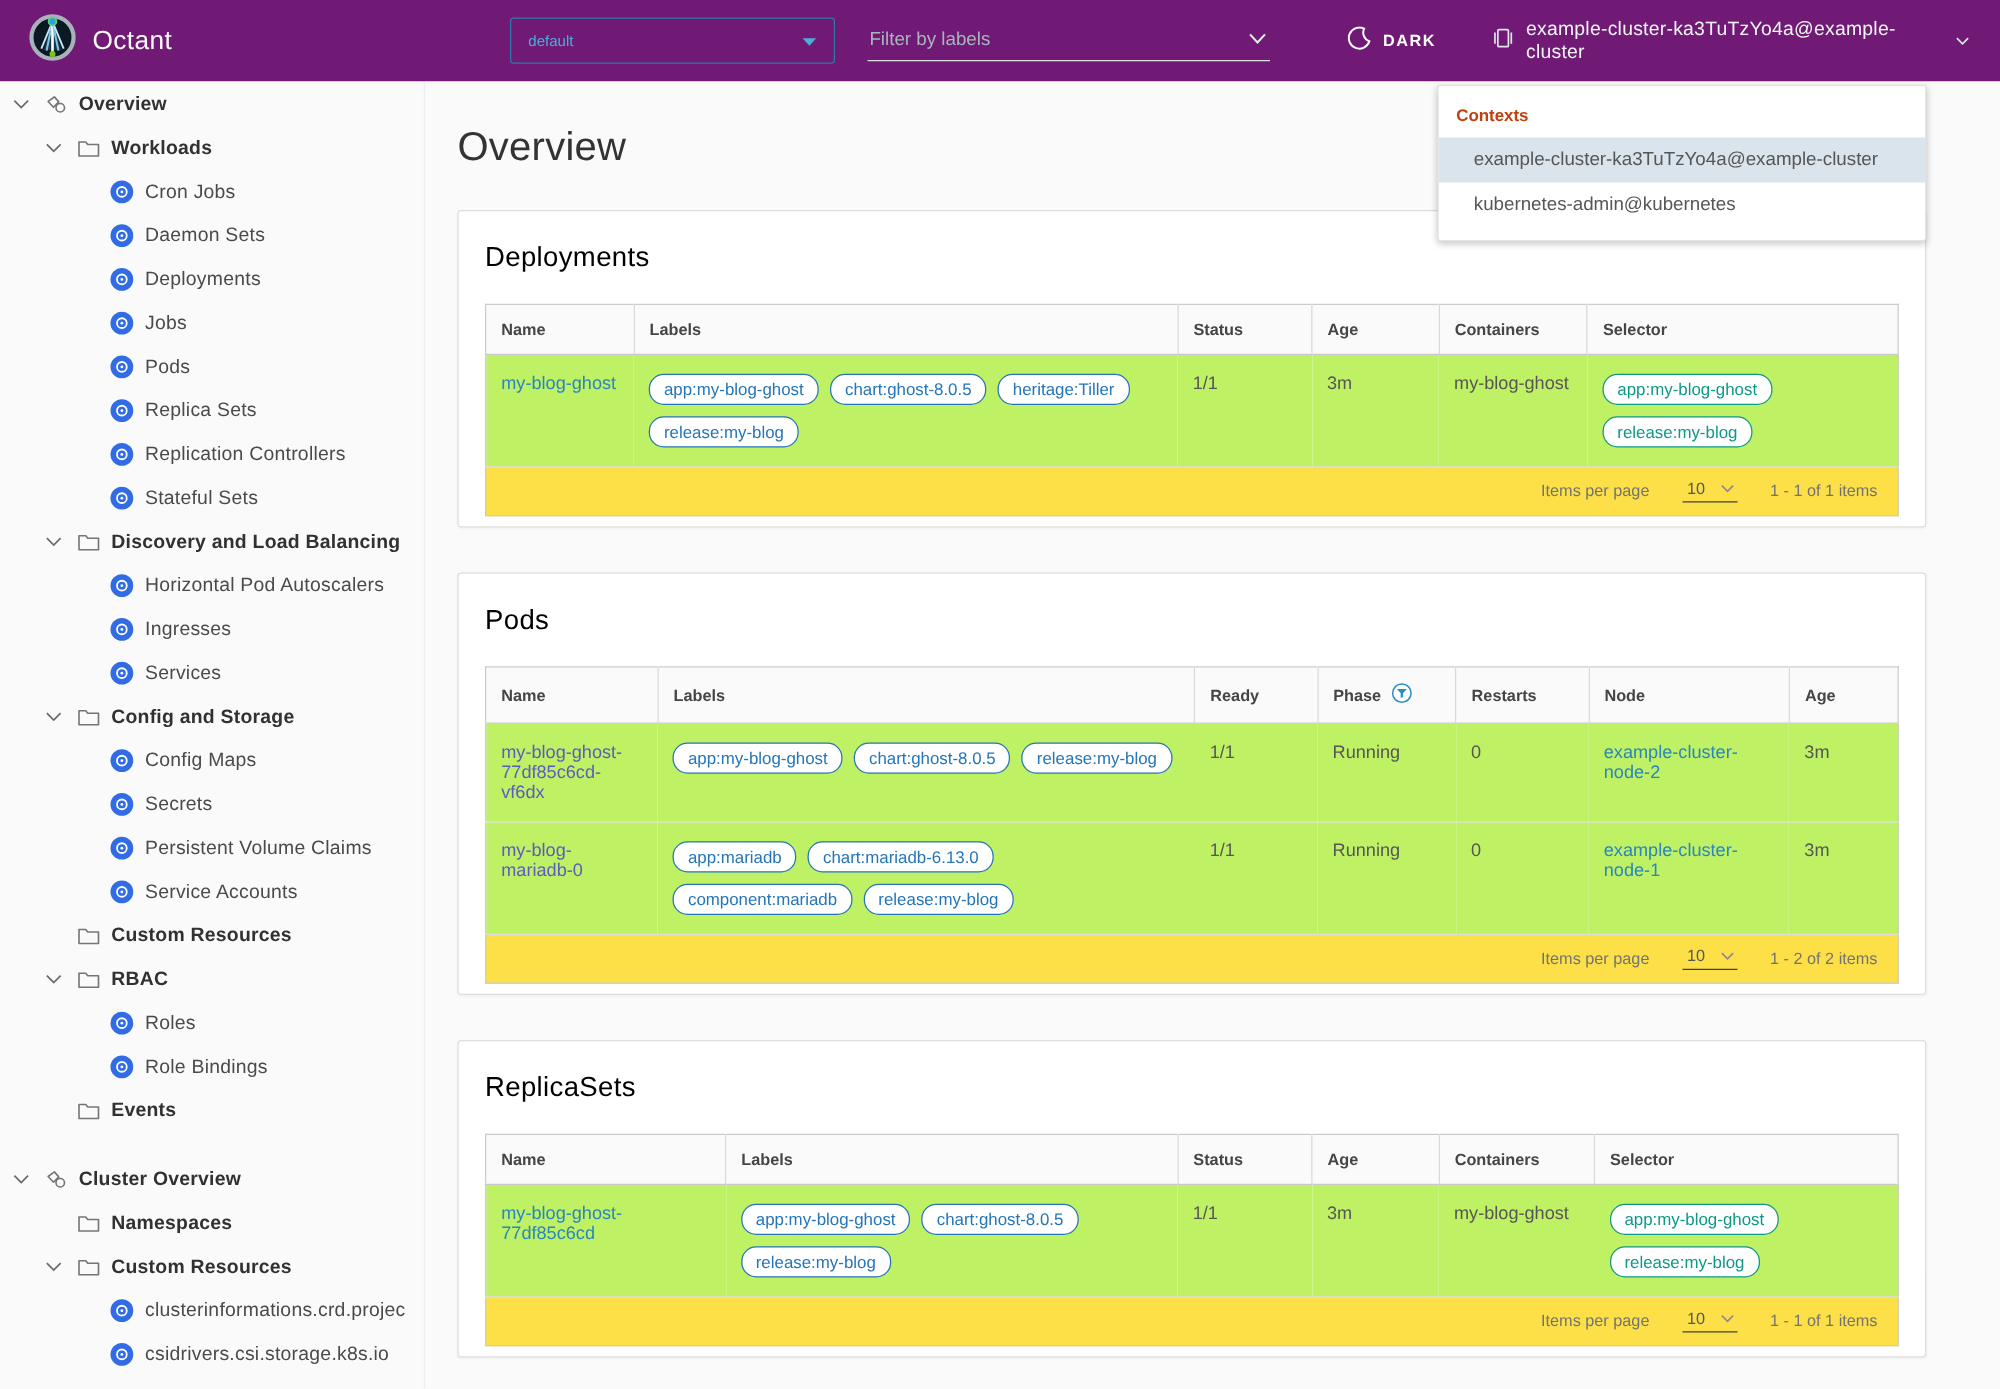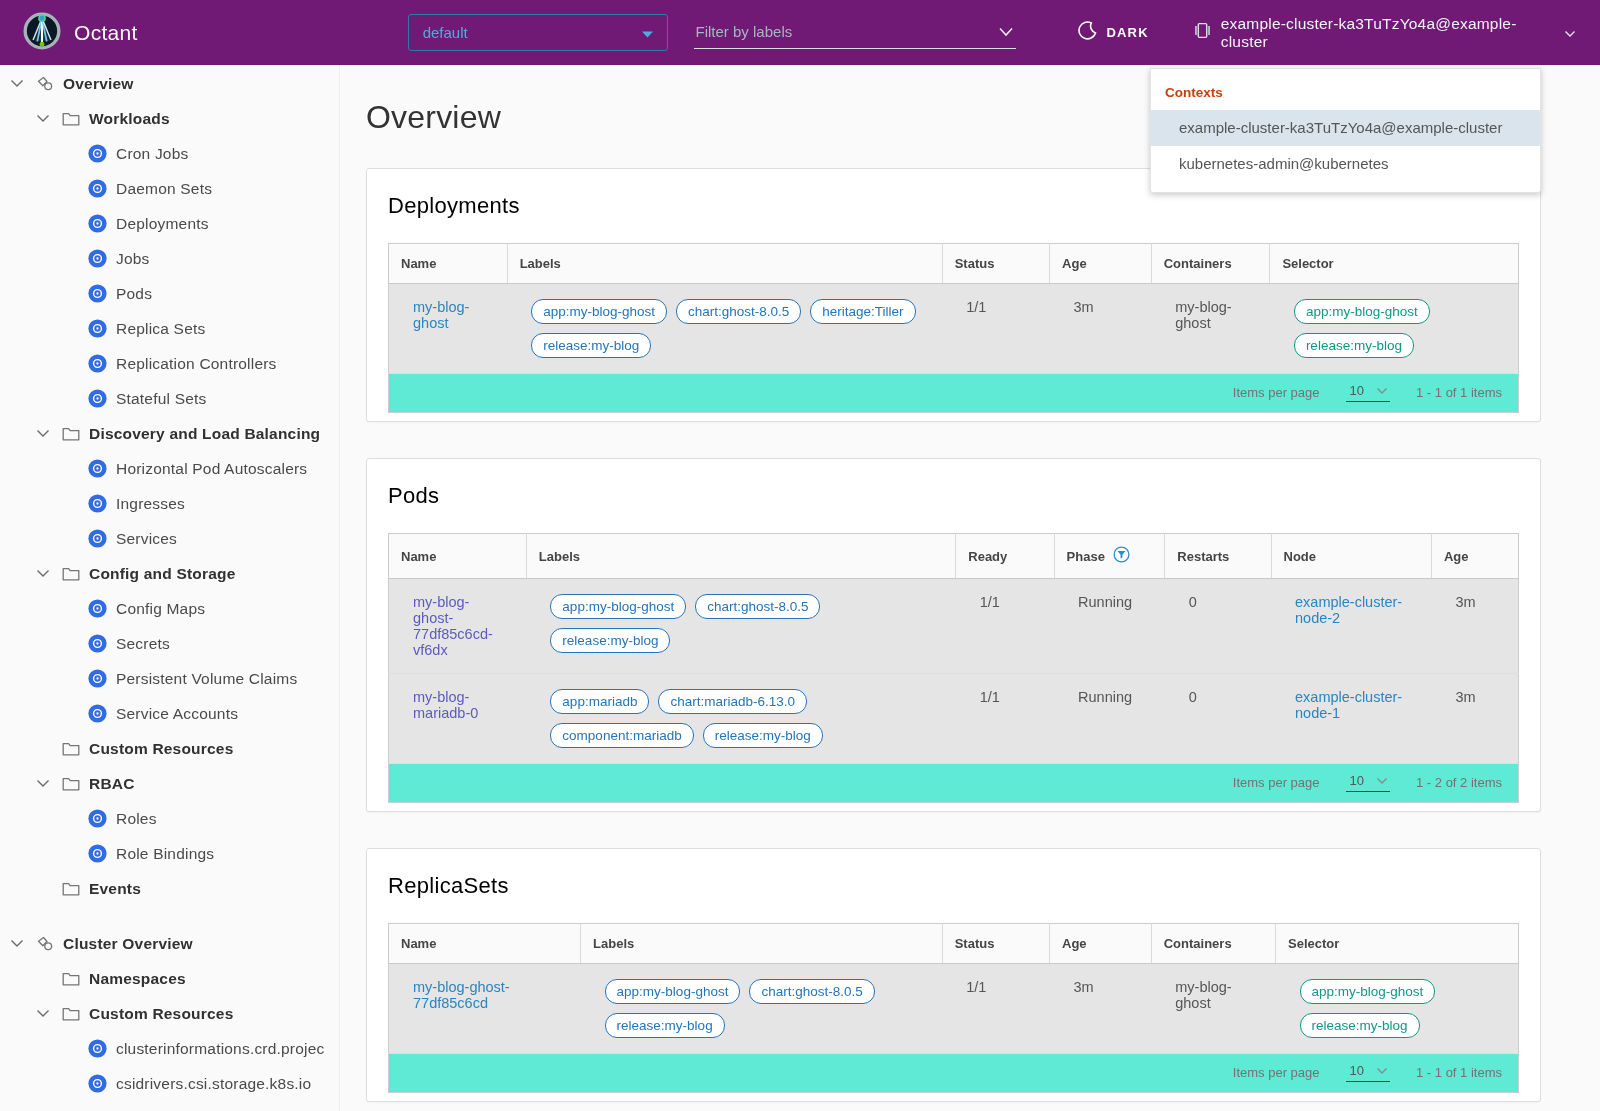--- a/index.html
+++ b/index.html
@@ -3,21 +3,21 @@
 <meta charset="utf-8">
 <style>
   * { margin:0; padding:0; box-sizing:border-box; }
   html,body { width:1600px; height:1111px; overflow:hidden; font-family:"Liberation Sans", sans-serif; background:#fafafa; }
 
   
   .header { position:relative; height:65px; background:#701a75; display:flex; align-items:center; padding:0 24px 0 22px; z-index:50; }
   .brand { display:flex; align-items:center; gap:12px; margin-right:270px; }
   .brand-name { color:#fafafa; font-size:21px; font-weight:400; letter-spacing:.3px; }
   .ns-select { width:265px; height:37px; border:1px solid #2a7aad; border-radius:3px; display:flex; align-items:center; justify-content:space-between; padding:0 14px; cursor:pointer; }
-  .ns-select .val { color:#49afd9; font-size:15px; }
+  .ns-select .val { color:#49afd9; font-size:12px; }
   .label-filter { width:330px; margin-left:26px; border-bottom:1px solid #d8dee2; display:flex; align-items:center; justify-content:space-between; padding:6px 2px 7px 2px; }
   .label-filter .ph { color:#a9b5bd; font-size:15px; }
   .theme-toggle { display:flex; align-items:center; gap:9px; margin-left:62px; cursor:pointer; }
   .theme-toggle .txt { color:#fff; font-size:13px; font-weight:700; letter-spacing:1.2px; }
   .ctx-switcher { display:flex; align-items:center; gap:9px; margin-left:44px; cursor:pointer; }
   .ctx-switcher .txt { color:#f2f5f7; font-size:15.5px; letter-spacing:.2px; }
 
   
   .ctx-dropdown { position:absolute; top:68px; left:1150px; width:391px; background:#fff; border:1px solid #e3e3e3; border-radius:0 0 3px 3px; box-shadow:0 2px 6px rgba(0,0,0,.22); z-index:100; padding:12px 0 10px; }
   .ctx-dropdown .ctx-title { font-size:13.5px; font-weight:700; color:#c2410c; padding:4px 0 10px 14px; }
@@ -38,28 +38,28 @@
   .nav-row.bold .nav-label { font-weight:700; color:#313131; }
 
   
   .page-title { font-size:32px; font-weight:300; color:#333; margin:4px 0 32px 0; letter-spacing:.2px; }
   .card { background:#fff; border:1px solid #dedede; border-radius:3px; padding:18px 21px 8px; margin-bottom:36px; box-shadow:0 1px 2px rgba(0,0,0,.04); }
   .card-title { font-size:22px; font-weight:300; color:#000; letter-spacing:.3px; margin:6px 0 24px 0; }
 
   table.dg { width:100%; border-collapse:collapse; border:1px solid #cccccc; }
   .dg thead th { background:#fafafa; font-size:13px; font-weight:700; color:#454545; text-align:left; padding:12px 12px; border-bottom:1px solid #c9c9c9; }
   .dg thead th + th { border-left:1px solid #d9d9d9; }
-  .dg tbody td { font-size:14.5px; color:#565656; vertical-align:top; padding:15px 24px; border-bottom:1px solid #dedede; background:#e5e5e5; }
+  .dg tbody td { font-size:14.5px; color:#565656; vertical-align:top; padding:15px 12px; border-bottom:1px solid #dedede; background:#bef264; }
   .dg .th-inner { display:flex; align-items:center; gap:8px; }
   .cell-link { color:#2a85c0; text-decoration:none; overflow-wrap:break-word; word-break:break-word; display:inline-block; max-width:100%; cursor:pointer; }
   .cell-link.visited { color:#5c5bc0; }
   .badges { display:flex; flex-wrap:wrap; gap:9px; }
   .badge { display:inline-block; border:1px solid #2575b8; color:#2575b8; font-size:13.5px; border-radius:12px; padding:4px 11px; white-space:nowrap; background:#fff; }
   .badge.sel { border-color:#0e9888; color:#0e9888; }
-  .dg-foot { background:#5eead4; border:1px solid #cccccc; border-top:none; display:flex; align-items:center; justify-content:flex-end; gap:26px; padding:9px 16px 10px; font-size:13px; color:#737373; }
+  .dg-foot { background:#fde047; border:1px solid #cccccc; border-top:none; display:flex; align-items:center; justify-content:flex-end; gap:26px; padding:9px 16px 10px; font-size:13px; color:#737373; }
   .pagesize { display:flex; align-items:center; gap:12px; color:#565656; border-bottom:1px solid #404040; padding:0 2px 3px 4px; cursor:pointer; }
   .foot-range { color:#737373; }
 </style>
 </head>
 <body>
 
 <div class="header">
   <div class="brand">
     <span>
       <svg width="40" height="40" viewBox="0 0 38 38">

